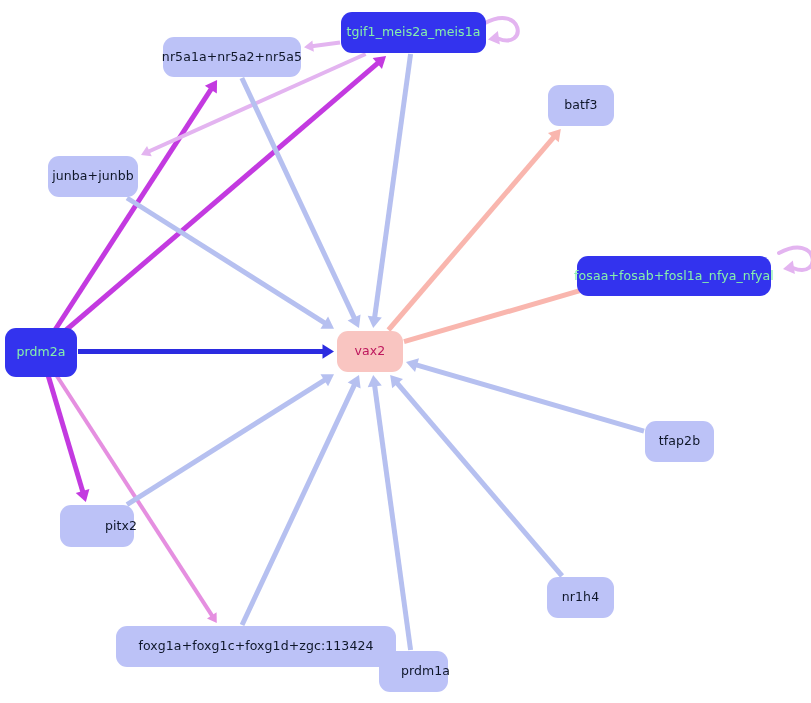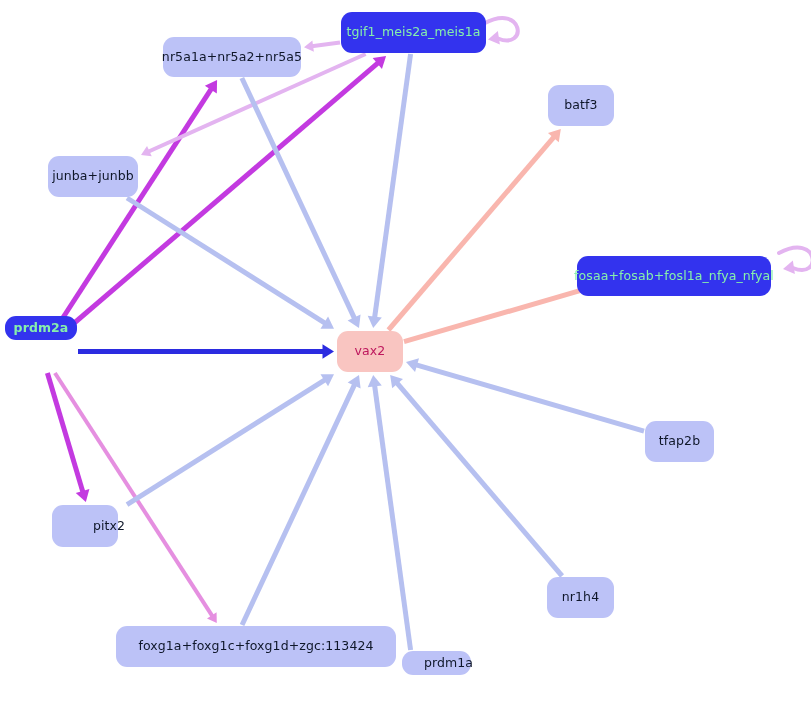--- a/index.html
+++ b/index.html
@@ -141,35 +141,35 @@
       </div>
       <div class="node light" style="left: 548px; top: 85px; width: 66px; height: 41px;">
         <span>batf3</span>
       </div>
       <div class="node light" style="left: 48px; top: 156px; width: 90px; height: 41px;">
         <span>junba+junbb</span>
       </div>
       <div class="node strong" style="left: 577px; top: 256px; width: 194px; height: 40px;">
         <span>fosaa+fosab+fosl1a_nfya_nfyal</span>
       </div>
-      <div class="node strong" style="left: 5px; top: 316px; width: 72px; height: 24px; font-weight: bold;">
+      <div class="node strong" style="left: 5px; top: 328px; width: 72px; height: 49px;">
         <span>prdm2a</span>
       </div>
       <div class="node target" style="left: 337px; top: 331px; width: 66px; height: 41px;">
         <span>vax2</span>
       </div>
       <div class="node light" style="left: 645px; top: 421px; width: 69px; height: 41px;">
         <span>tfap2b</span>
       </div>
-      <div class="node light" style="left: 52px; top: 505px; width: 66px; height: 42px; padding-left: 48px;">
+      <div class="node light" style="left: 60px; top: 505px; width: 74px; height: 42px; padding-left: 48px;">
         <span>pitx2</span>
       </div>
       <div class="node light" style="left: 547px; top: 577px; width: 67px; height: 41px;">
         <span>nr1h4</span>
       </div>
       <div class="node light" style="left: 116px; top: 626px; width: 280px; height: 41px;">
         <span>foxg1a+foxg1c+foxg1d+zgc:113424</span>
       </div>
-      <div class="node light" style="left: 402px; top: 651px; width: 69px; height: 24px; padding-left: 24px;">
+      <div class="node light" style="left: 379px; top: 651px; width: 69px; height: 41px; padding-left: 24px;">
         <span>prdm1a</span>
       </div>
     </div>
 </div>
 
 </body></html>

